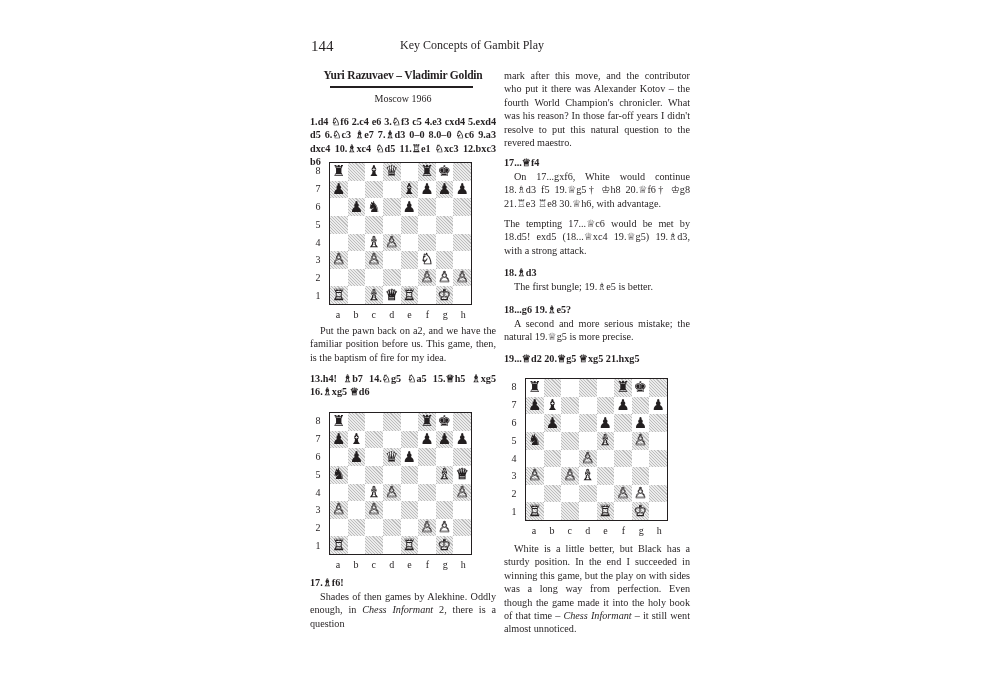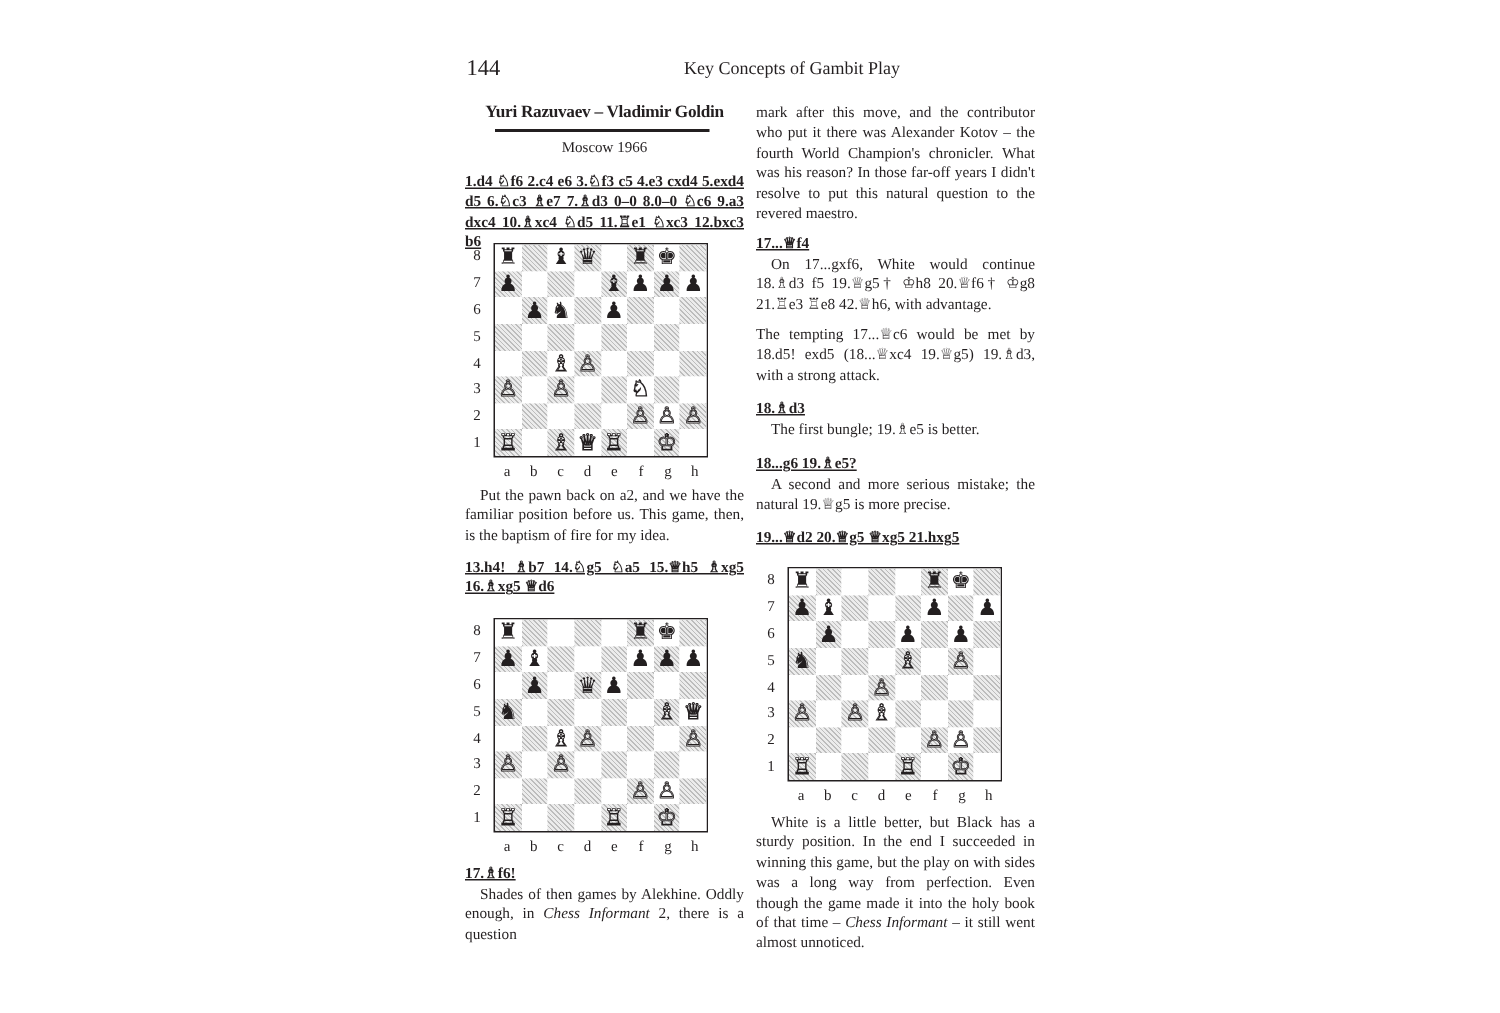--- a/index.html
+++ b/index.html
@@ -1,31 +1,31 @@
 <!DOCTYPE html>
 <html><head>
 <meta charset="utf-8">
 <style>
   html, body { margin: 0; padding: 0; background: #ffffff; }
   body { width: 1000px; height: 675px; position: relative; overflow: hidden;
          font-family: "Liberation Serif", "DejaVu Serif", serif; color: #231f20; }
   .abs { position: absolute; }
   .page-number { left: 311px; top: 38px; font-size: 15px; }
-  .running-head { left: 400px; width: 200px; top: 38px; font-size: 12px; text-align: right; }
+  .running-head { left: 400px; width: 200px; top: 38px; font-size: 12px; text-align: left; }
 
   .col { position: absolute; width: 186px; font-size: 10.2px; line-height: 13.4px; }
   .col-left { left: 310px; }
   .col-right { left: 504px; }
 
   .game-title { left: 310px; top: 69px; width: 186px; text-align: center; font-weight: bold;
                 font-size: 11.5px; letter-spacing: -0.2px; }
   .title-rule { left: 330px; top: 86px; width: 143px; height: 2px; background: #231f20; }
   .venue { left: 310px; top: 93px; width: 186px; text-align: center; font-size: 10px; }
 
-  .moves { font-weight: bold; text-align: justify; text-align-last: left; text-decoration: underline; }
+  .moves { font-weight: bold; text-align: justify; text-align-last: left; }
   .para { text-align: justify; }
   .indent { text-indent: 10px; }
 
   .board-wrap { position: absolute; }
   .board { position: absolute; width: 143px; height: 143px; border: 1px solid #231f20;
            box-sizing: border-box; display: grid; grid-template-columns: repeat(8, 1fr);
            grid-template-rows: repeat(8, 1fr); }
   .sq { position: relative; display: flex; align-items: center; justify-content: center;
         font-family: "DejaVu Sans", sans-serif; font-size: 15px; line-height: 1; }
   .sq.dark { background-color: #ececec;
@@ -55,21 +55,21 @@
 <div class="col col-left moves" style="top:372px;">13.h4! ♗b7 14.♘g5 ♘a5 15.♕h5 ♗xg5 16.♗xg5 ♕d6</div>
 
 <div class="board-wrap"></div>
 
 <div class="col col-left moves" style="top:576px;">17.♗f6!</div>
 <div class="col col-left para indent" style="top:590px;"><span>Shades of then games by Alekhine. Oddly enough, in </span><i>Chess Informant</i><span> 2, there is a question</span></div>
 
 <div class="col col-right para" style="top:69px;">mark after this move, and the contributor who put it there was Alexander Kotov – the fourth World Champion's chronicler. What was his reason? In those far-off years I didn't resolve to put this natural question to the revered maestro.</div>
 
 <div class="col col-right moves" style="top:156px;">17...♕f4</div>
-<div class="col col-right para indent" style="top:170px;">On 17...gxf6, White would continue 18.♗d3 f5 19.♕g5† ♔h8 20.♕f6† ♔g8 21.♖e3 ♖e8 42.♕h6, with advantage.</div>
+<div class="col col-right para indent" style="top:170px;">On 17...gxf6, White would continue 18.♗d3 f5 19.♕g5† ♔h8 20.♕f6† ♔g8 21.♖e3 ♖e8 30.♕h6, with advantage.</div>
 <div class="col col-right para" style="top:217px;">The tempting 17...♕c6 would be met by 18.d5! exd5 (18...♕xc4 19.♕g5) 19.♗d3, with a strong attack.</div>
 
 <div class="col col-right moves" style="top:266px;">18.♗d3</div>
 <div class="col col-right para indent" style="top:280px;">The first bungle; 19.♗e5 is better.</div>
 
 <div class="col col-right moves" style="top:303px;">18...g6 19.♗e5?</div>
 <div class="col col-right para indent" style="top:317px;">A second and more serious mistake; the natural 19.♕g5 is more precise.</div>
 
 <div class="col col-right moves" style="top:352px;">19...♕d2 20.♕g5 ♕xg5 21.hxg5</div>
 

